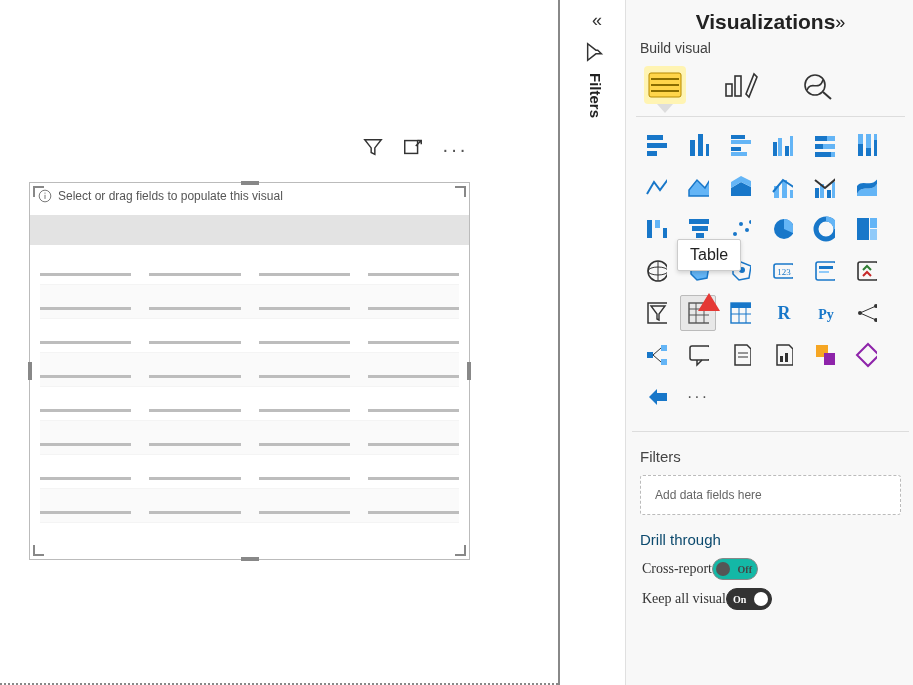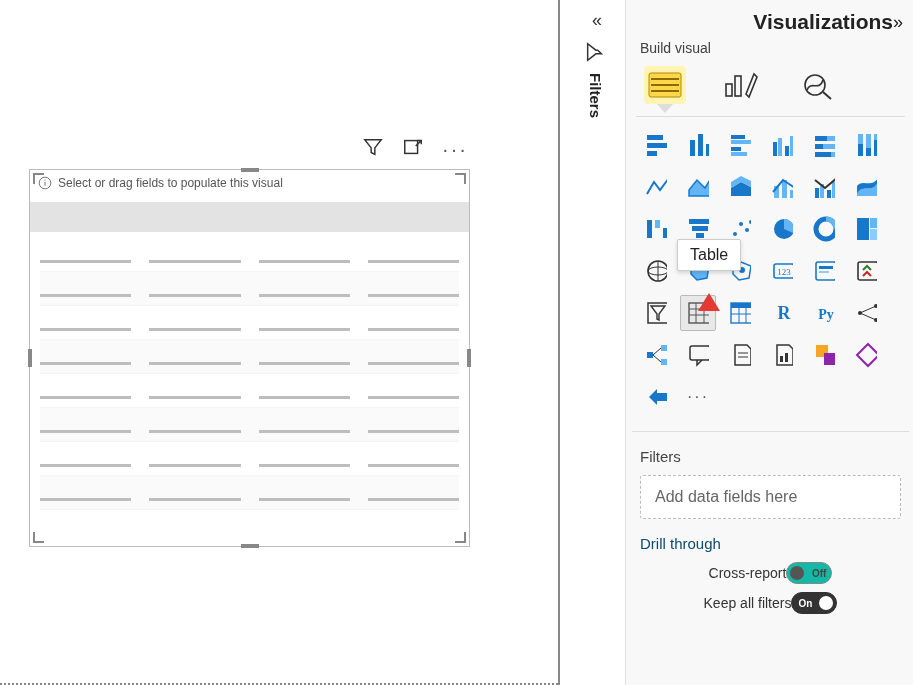--- a/index.html
+++ b/index.html
@@ -25,21 +25,21 @@
     position: absolute;
     right: 90px; top: 136px;
     display: flex;
     gap: 18px;
     align-items: center;
   }
   .tbicon { width: 22px; height: 22px; stroke:#333; fill:none; stroke-width:1.6; }
   .more-dots { font-size: 20px; letter-spacing: 2px; color:#555; }
   .visual {
     position: absolute;
-    left: 29px; top: 169px;
+    left: 29px; top: 182px;
     width: 441px; height: 378px;
     border: 1px solid #bbb;
     background: #fff;
   }
   .visual::before, .visual::after {
     content: ""; position: absolute;
   }
   
   .handle { position:absolute; width:12px; height:12px; }
   .handle svg { display:block; }
@@ -93,21 +93,21 @@
   }
 
   
   .viz-pane {
     position:absolute; left:625px; top:0; width:288px; height:685px;
     background:#f8f8f8;
     border-left:1px solid #e0e0e0;
     padding: 8px 8px 8px 10px;
   }
   .pane-header {
-    display:flex; align-items:center; justify-content:flex-end;
+    display:flex; align-items:center; justify-content:center;
     padding: 2px 4px 6px 2px;
   }
   .pane-title { font-size:21px; font-weight:600; }
   .pane-sub { font-size:14px; color:#404040; margin:0 0 6px 4px; }
   .mode-tabs {
     display:flex; gap:34px; padding:4px 4px 2px 8px; align-items:flex-end;
   }
   .mode-tab { width:42px; height:38px; display:flex; align-items:center; justify-content:center; border-radius:4px; position:relative; }
   .mode-tab.active { background:#fff4b3; }
   .mode-tab.active::after {
@@ -140,26 +140,26 @@
   }
   .arrow-annot {
     position:absolute;
     left:58px; top:166px;
     width:26px; height:62px; z-index:6;
   }
   .section-sep { height:1px; background:#ddd; margin:16px -4px 0 -4px; }
   .section-label { font-size:15px; color:#444; margin:16px 4px 10px; }
   .field-well {
     border:1px dashed #bbb; background:#fff;
-    padding:12px 14px; font-size:16px; color:#666; margin:0 4px;
+    padding:12px 14px; font-size:12px; color:#666; margin:0 4px;
     border-radius:3px;
   }
   .drill-row {
-    display:flex; align-items:center; justify-content:center;
-    margin:8px 6px 0; font-size:14px; color:#333;
+    display:flex; align-items:center; justify-content:flex-start;
+    margin:8px 6px 0; font-size:14px; color:#333;font-family:Liberation Serif, serif;
   }
   .toggle {
     width:46px; height:22px; border-radius:11px; position:relative;
     border:1px solid #888; background:#14b8a6; font-size:10px; font-weight:600;
     display:flex; align-items:center;
   }
   .toggle .knob {
     width:14px; height:14px; border-radius:50%; background:#555;
     position:absolute;
   }
@@ -604,19 +604,19 @@
   <div class="section-label" style="font-weight:400;color:#0c4a6e">Drill through</div>
 
   <div class="drill-row">
     <span>Cross-report</span>
     <div class="toggle off">
       <span class="knob"></span>
       <span class="tlabel">Off</span>
     </div>
   </div>
   <div class="drill-row">
-    <span>Keep all filters</span>
+    <span>Keep all visual</span>
     <div class="toggle on">
       <span class="tlabel">On</span>
       <span class="knob"></span>
     </div>
   </div>
 </div>
 
 </body></html>

